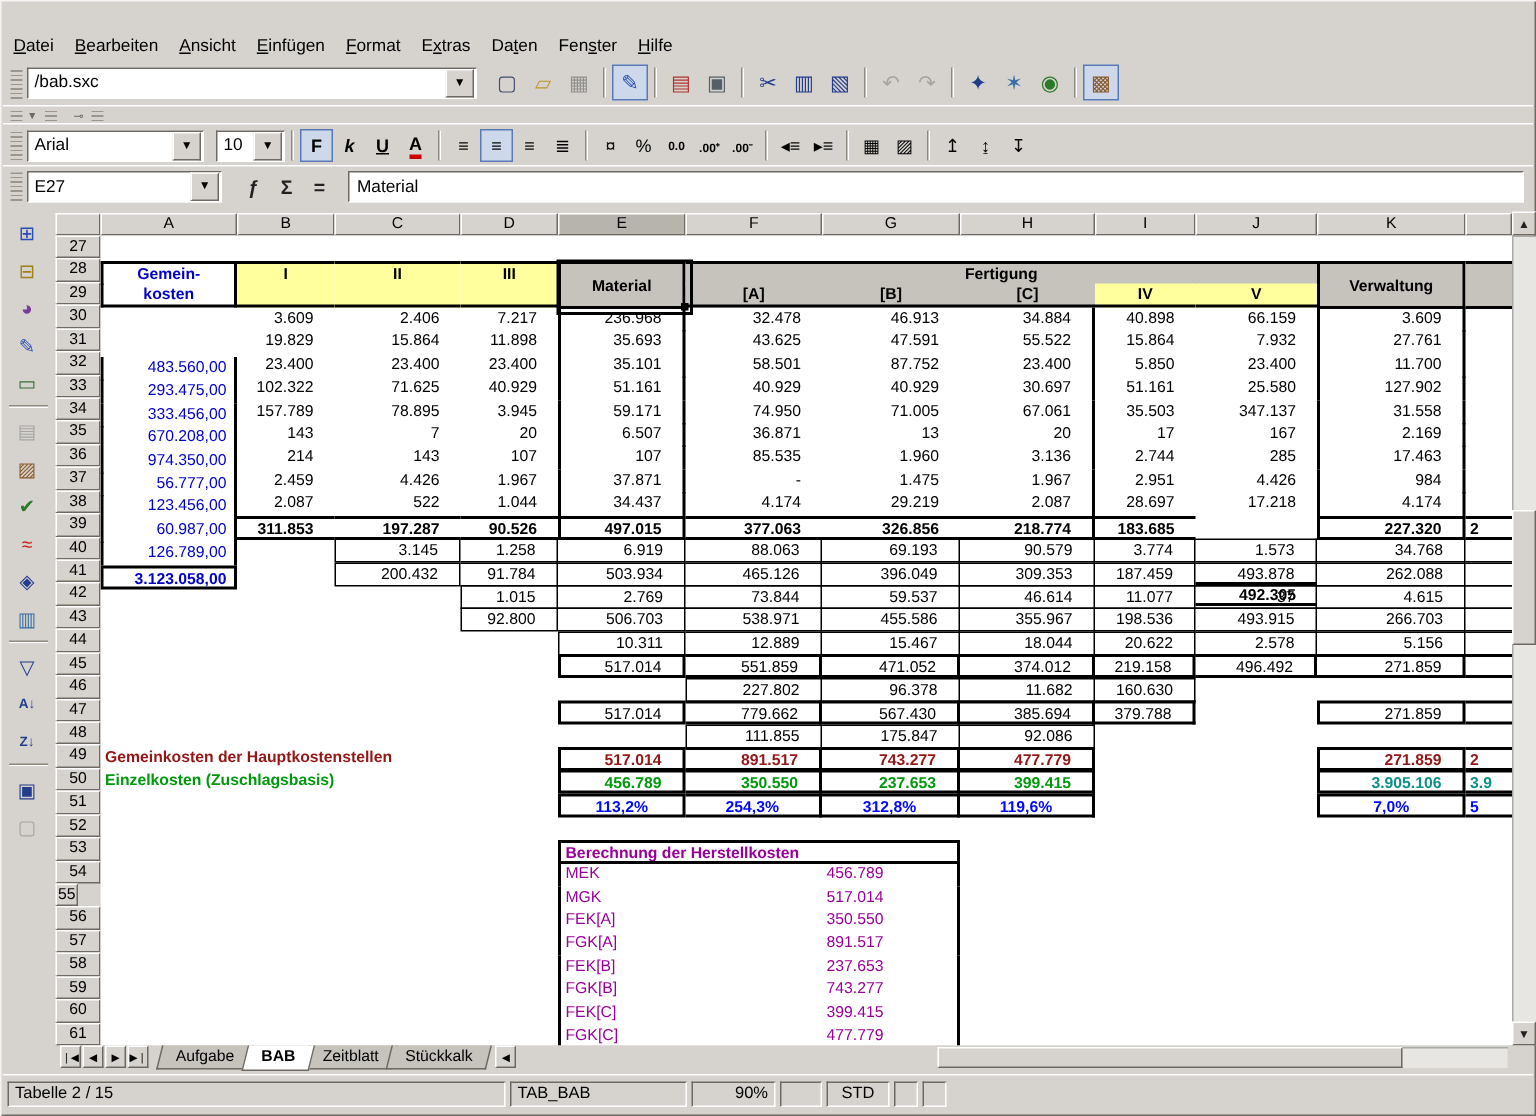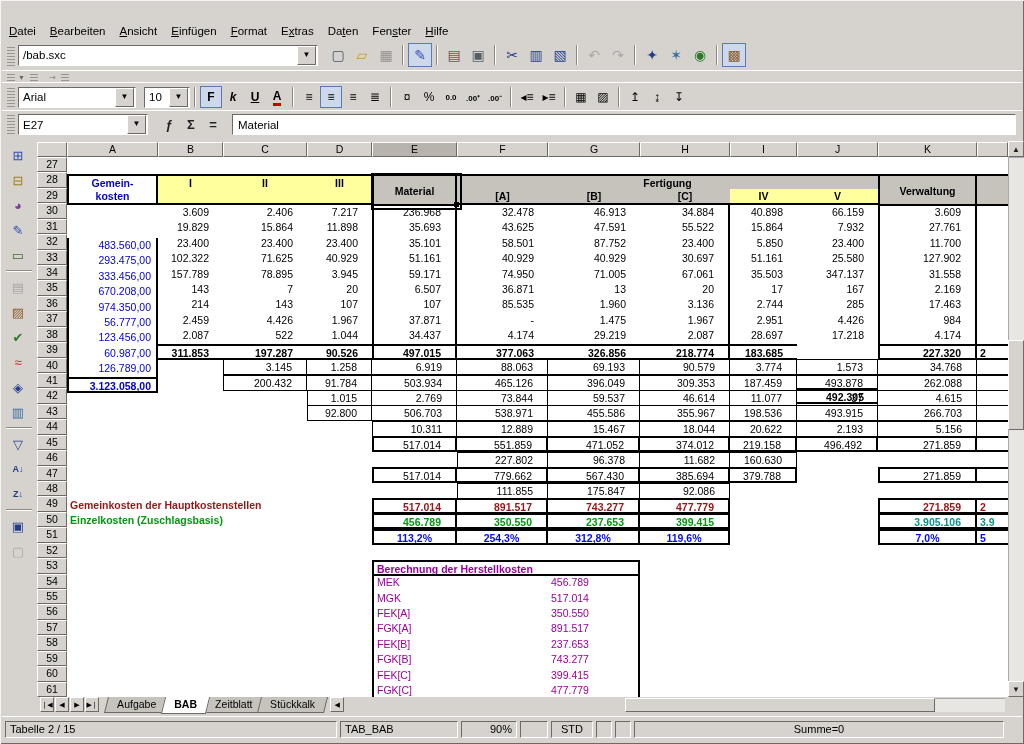--- a/index.html
+++ b/index.html
@@ -391,21 +391,21 @@
         <div class="rowhdr" style="left: 37px; top: 295px; width: 30px; height: 15px; line-height: 13.43px;">45</div>
         <div class="rowhdr" style="left: 37px; top: 310px; width: 30px; height: 16px; line-height: 13.43px;">46</div>
         <div class="rowhdr" style="left: 37px; top: 326px; width: 30px; height: 15px; line-height: 13.43px;">47</div>
         <div class="rowhdr" style="left: 37px; top: 341px; width: 30px; height: 15px; line-height: 13.43px;">48</div>
         <div class="rowhdr" style="left: 37px; top: 356px; width: 30px; height: 16px; line-height: 13.43px;">49</div>
         <div class="rowhdr" style="left: 37px; top: 372px; width: 30px; height: 15px; line-height: 13.43px;">50</div>
         <div class="rowhdr" style="left: 37px; top: 387px; width: 30px; height: 16px; line-height: 13.43px;">51</div>
         <div class="rowhdr" style="left: 37px; top: 403px; width: 30px; height: 15px; line-height: 13.43px;">52</div>
         <div class="rowhdr" style="left: 37px; top: 418px; width: 30px; height: 16px; line-height: 13.43px;">53</div>
         <div class="rowhdr" style="left: 37px; top: 434px; width: 30px; height: 15px; line-height: 13.43px;">54</div>
-        <div class="rowhdr" style="left: 37px; top: 449px; width: 30px; height: 15px; line-height: 13.43px;">55</div>
+        <div class="rowhdr" style="left: 37px; top: 449px; width: 15px; height: 15px; line-height: 13.43px;">55</div>
         <div class="rowhdr" style="left: 37px; top: 464px; width: 30px; height: 16px; line-height: 13.43px;">56</div>
         <div class="rowhdr" style="left: 37px; top: 480px; width: 30px; height: 15px; line-height: 13.43px;">57</div>
         <div class="rowhdr" style="left: 37px; top: 495px; width: 30px; height: 16px; line-height: 13.43px;">58</div>
         <div class="rowhdr" style="left: 37px; top: 511px; width: 30px; height: 15px; line-height: 13.43px;">59</div>
         <div class="rowhdr" style="left: 37px; top: 526px; width: 30px; height: 16px; line-height: 13.43px;">60</div>
         <div class="rowhdr" style="left: 37px; top: 542px; width: 30px; height: 15px; line-height: 13.43px;">61</div>
       </div>
     <div id="gridclip">
         <div class="cell hdr blue" style="left: 0px; top: 17px; width: 91px; height: 16px; line-height: 15px; border-top: 2px solid rgb(0, 0, 0); border-left: 2px solid rgb(0, 0, 0); border-right: 2px solid rgb(0, 0, 0);">Gemein-</div>
         <div class="cell hdr blue" style="left: 0px; top: 32px; width: 91px; height: 16px; line-height: 15px; border-bottom: 2px solid rgb(0, 0, 0); border-left: 2px solid rgb(0, 0, 0); border-right: 2px solid rgb(0, 0, 0);">kosten</div>
@@ -571,21 +571,21 @@
         <div class="cell n" style="left: 573px; top: 248px; width: 90px; height: 16px; line-height: 15px; border-top: 1px solid rgb(0, 0, 0); border-bottom: 1px solid rgb(0, 0, 0); border-right: 1px solid rgb(0, 0, 0);">355.967</div>
         <div class="cell n" style="left: 663px; top: 248px; width: 67px; height: 16px; line-height: 15px; border-top: 1px solid rgb(0, 0, 0); border-bottom: 1px solid rgb(0, 0, 0); border-right: 1px solid rgb(0, 0, 0);">198.536</div>
         <div class="cell n" style="left: 730px; top: 248px; width: 81px; height: 16px; line-height: 15px; border-top: 1px solid rgb(0, 0, 0); border-bottom: 1px solid rgb(0, 0, 0); border-right: 1px solid rgb(0, 0, 0);">493.915</div>
         <div class="cell n" style="left: 811px; top: 248px; width: 99px; height: 16px; line-height: 15px; border-top: 1px solid rgb(0, 0, 0); border-bottom: 1px solid rgb(0, 0, 0); border-right: 1px solid rgb(0, 0, 0);">266.703</div>
         <div class="cell" style="left: 910px; top: 248px; width: 91px; height: 16px; line-height: 15px; border-top: 1px solid rgb(0, 0, 0); border-bottom: 1px solid rgb(0, 0, 0);"></div>
         <div class="cell n" style="left: 305px; top: 264px; width: 85px; height: 16px; line-height: 15px; border-width: 1px; border-style: solid; border-color: rgb(0, 0, 0);">10.311</div>
         <div class="cell n" style="left: 390px; top: 264px; width: 91px; height: 16px; line-height: 15px; border-top: 1px solid rgb(0, 0, 0); border-bottom: 1px solid rgb(0, 0, 0); border-right: 1px solid rgb(0, 0, 0);">12.889</div>
         <div class="cell n" style="left: 481px; top: 264px; width: 92px; height: 16px; line-height: 15px; border-top: 1px solid rgb(0, 0, 0); border-bottom: 1px solid rgb(0, 0, 0); border-right: 1px solid rgb(0, 0, 0);">15.467</div>
         <div class="cell n" style="left: 573px; top: 264px; width: 90px; height: 16px; line-height: 15px; border-top: 1px solid rgb(0, 0, 0); border-bottom: 1px solid rgb(0, 0, 0); border-right: 1px solid rgb(0, 0, 0);">18.044</div>
         <div class="cell n" style="left: 663px; top: 264px; width: 67px; height: 16px; line-height: 15px; border-top: 1px solid rgb(0, 0, 0); border-bottom: 1px solid rgb(0, 0, 0); border-right: 1px solid rgb(0, 0, 0);">20.622</div>
-        <div class="cell n" style="left: 730px; top: 264px; width: 81px; height: 16px; line-height: 15px; border-top: 1px solid rgb(0, 0, 0); border-bottom: 1px solid rgb(0, 0, 0); border-right: 1px solid rgb(0, 0, 0);">2.193</div>
+        <div class="cell n" style="left: 730px; top: 264px; width: 81px; height: 16px; line-height: 15px; border-top: 1px solid rgb(0, 0, 0); border-bottom: 1px solid rgb(0, 0, 0); border-right: 1px solid rgb(0, 0, 0);">2.578</div>
         <div class="cell n" style="left: 811px; top: 264px; width: 99px; height: 16px; line-height: 15px; border-top: 1px solid rgb(0, 0, 0); border-bottom: 1px solid rgb(0, 0, 0); border-right: 1px solid rgb(0, 0, 0);">5.156</div>
         <div class="cell" style="left: 910px; top: 264px; width: 91px; height: 16px; line-height: 15px; border-top: 1px solid rgb(0, 0, 0); border-bottom: 1px solid rgb(0, 0, 0);"></div>
         <div class="cell n" style="left: 305px; top: 279px; width: 85px; height: 16px; line-height: 15px; border-width: 2px; border-style: solid; border-color: rgb(0, 0, 0);">517.014</div>
         <div class="cell n" style="left: 390px; top: 279px; width: 91px; height: 16px; line-height: 15px; border-top: 2px solid rgb(0, 0, 0); border-bottom: 2px solid rgb(0, 0, 0); border-right: 2px solid rgb(0, 0, 0);">551.859</div>
         <div class="cell n" style="left: 481px; top: 279px; width: 92px; height: 16px; line-height: 15px; border-top: 2px solid rgb(0, 0, 0); border-bottom: 2px solid rgb(0, 0, 0); border-right: 2px solid rgb(0, 0, 0);">471.052</div>
         <div class="cell n" style="left: 573px; top: 279px; width: 90px; height: 16px; line-height: 15px; border-top: 2px solid rgb(0, 0, 0); border-bottom: 2px solid rgb(0, 0, 0); border-right: 2px solid rgb(0, 0, 0);">374.012</div>
         <div class="cell n" style="left: 663px; top: 279px; width: 67px; height: 16px; line-height: 15px; border-top: 2px solid rgb(0, 0, 0); border-bottom: 2px solid rgb(0, 0, 0); border-right: 2px solid rgb(0, 0, 0);">219.158</div>
         <div class="cell n" style="left: 730px; top: 279px; width: 81px; height: 16px; line-height: 15px; border-top: 2px solid rgb(0, 0, 0); border-bottom: 2px solid rgb(0, 0, 0); border-right: 2px solid rgb(0, 0, 0);">496.492</div>
         <div class="cell n" style="left: 811px; top: 279px; width: 99px; height: 16px; line-height: 15px; border-top: 2px solid rgb(0, 0, 0); border-bottom: 2px solid rgb(0, 0, 0); border-right: 2px solid rgb(0, 0, 0);">271.859</div>
         <div class="cell" style="left: 910px; top: 279px; width: 91px; height: 16px; line-height: 15px; border-top: 2px solid rgb(0, 0, 0); border-bottom: 2px solid rgb(0, 0, 0);"></div>
@@ -668,16 +668,15 @@
   </div>
 
   <div id="statusbar">
     <div class="sfield" style="width:332px">Tabelle 2 / 15</div>
     <div class="sfield" style="width:118px">TAB_BAB</div>
     <div class="sfield" style="width:56px;text-align:right">90%</div>
     <div class="sfield" style="width:28px"></div>
     <div class="sfield" style="width:42px;text-align:center">STD</div>
     <div class="sfield" style="width:16px"></div>
     <div class="sfield" style="width:16px"></div>
-    <div class="sfield" style="flex:1;text-align:center;margin-right:18px">Summe=0</div>
   </div>
 
 </div>
 
 </body></html>

